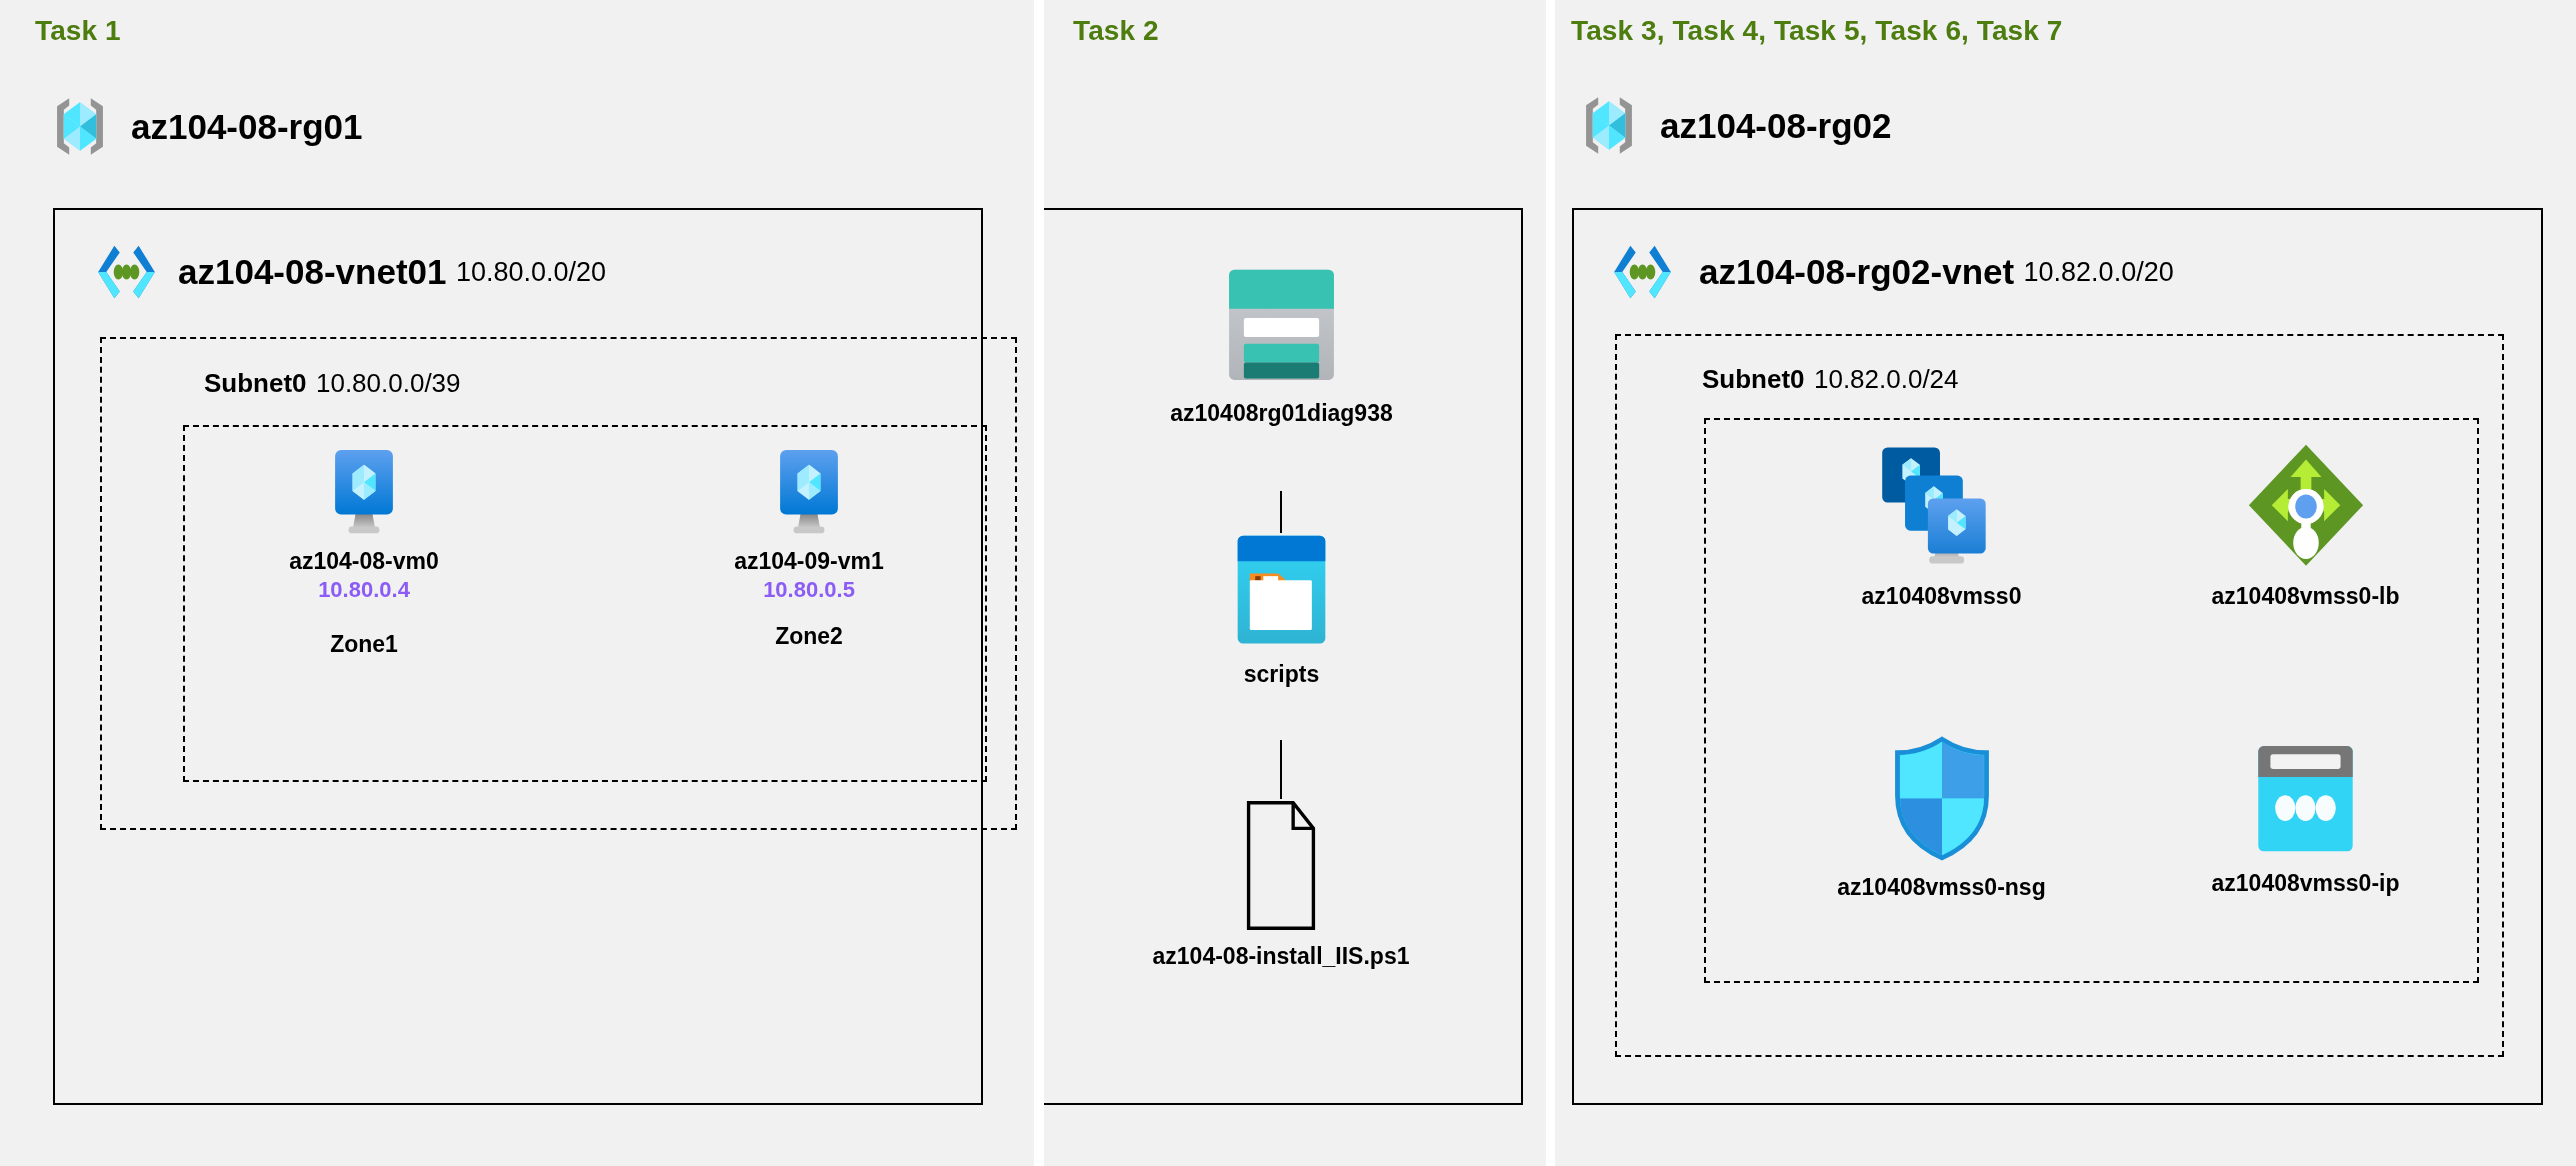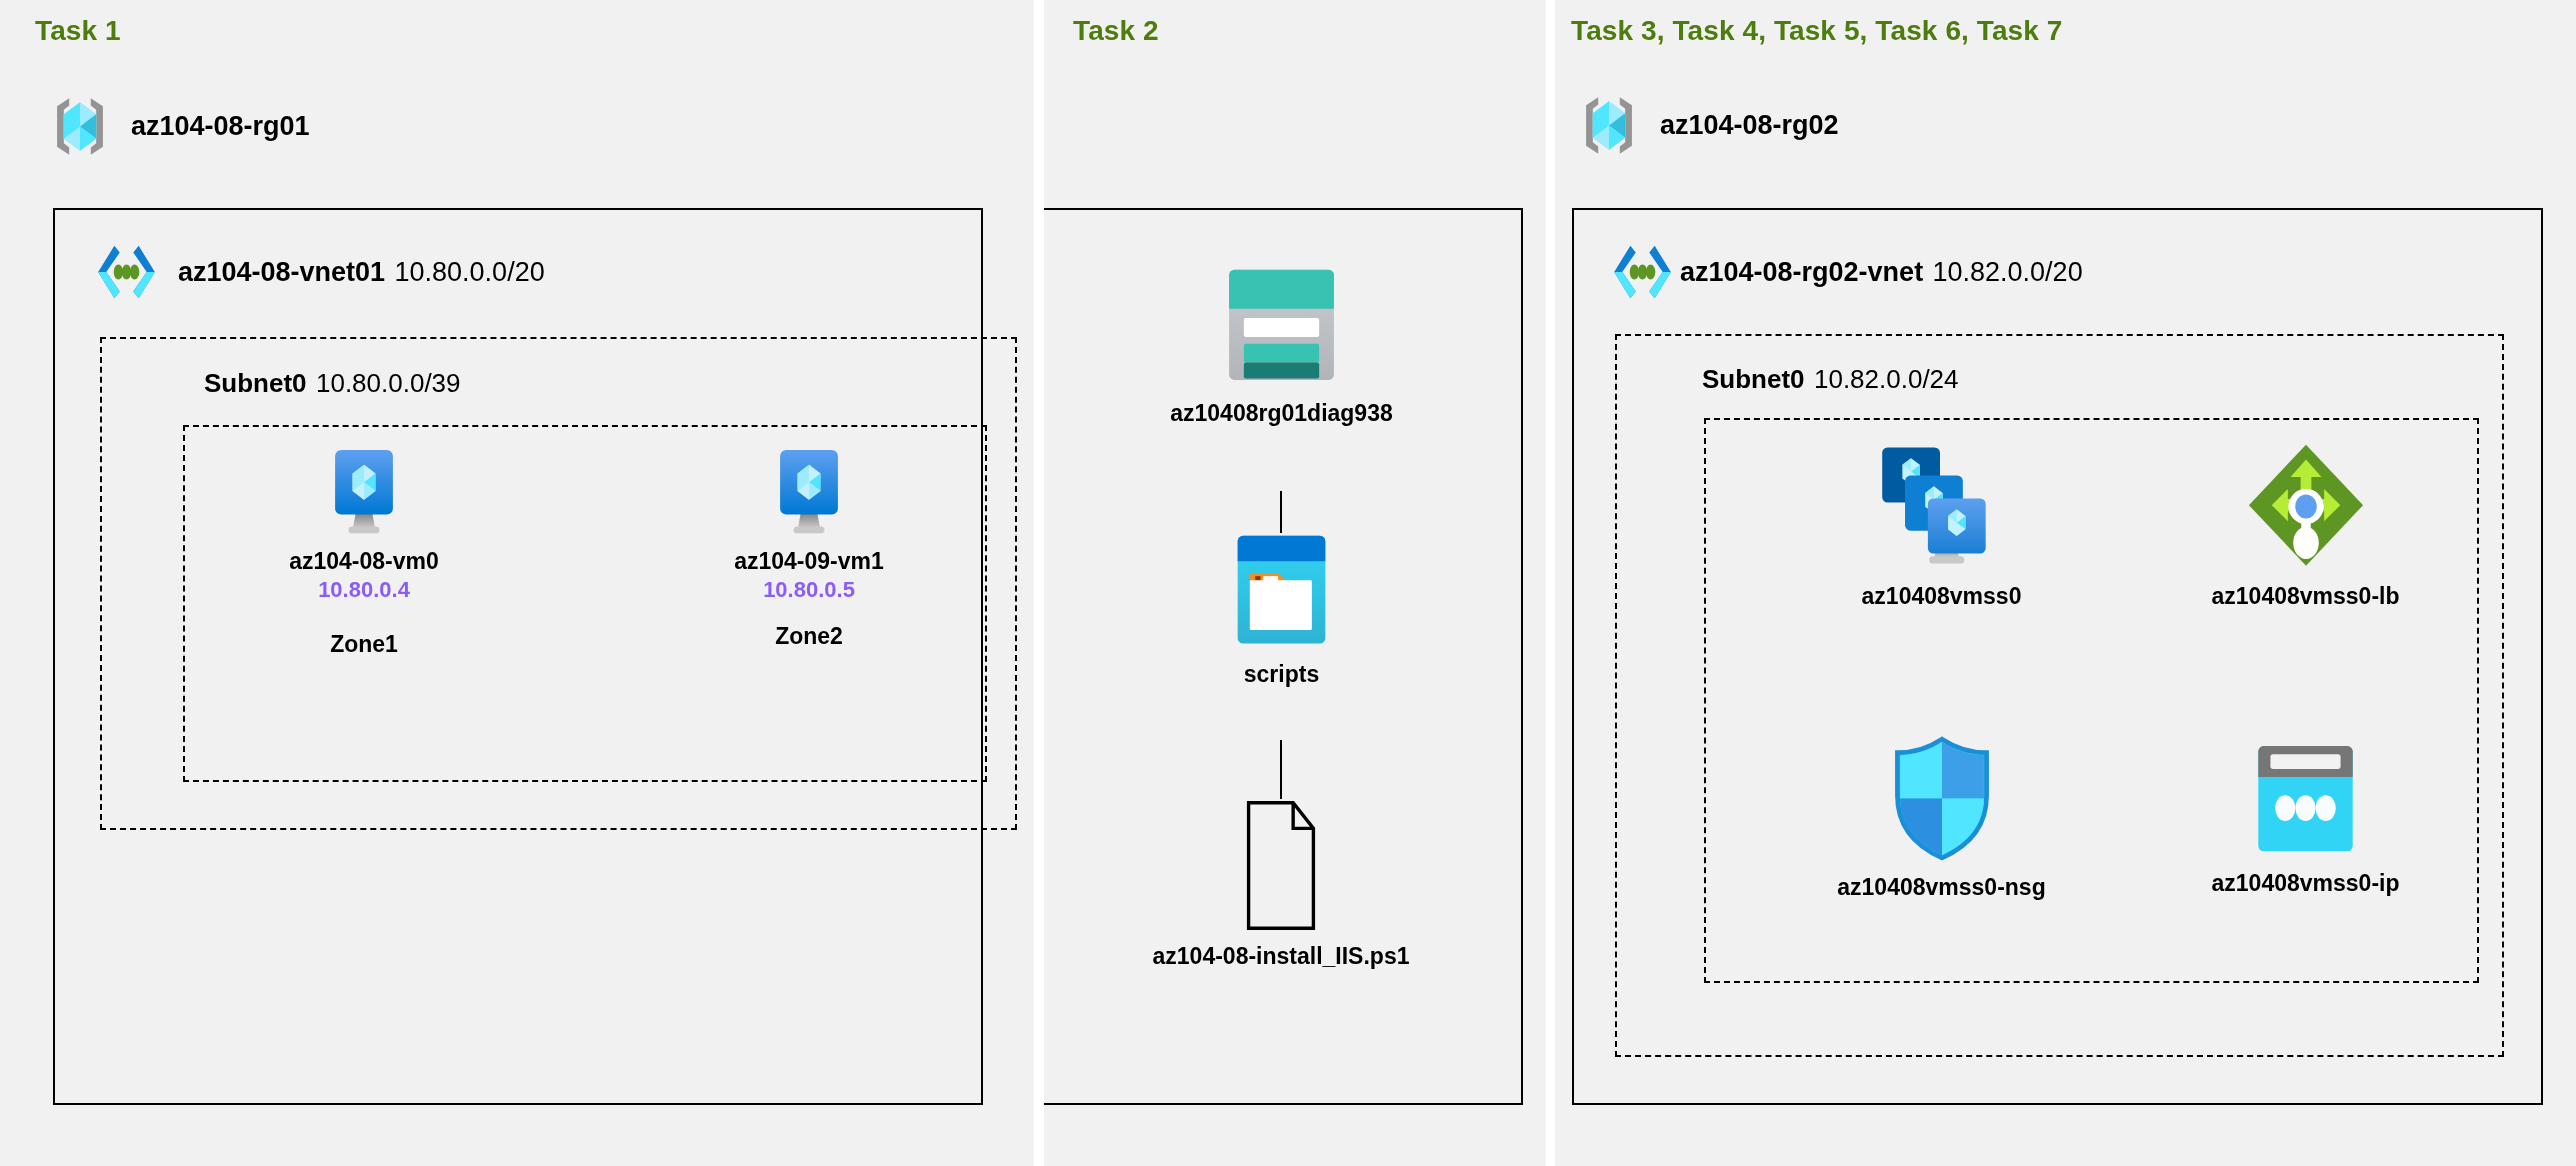--- a/index.html
+++ b/index.html
@@ -9,21 +9,21 @@
     -webkit-font-smoothing:antialiased;
   }
   .panel{position:absolute;background:#f1f1f1;}
   .task-title{
     position:absolute;color:#4d7c0f;font-weight:bold;
     font-size:28px;letter-spacing:0.1px;white-space:nowrap;
   }
   .solid-box{position:absolute;border:2.7px solid #000;background:transparent;box-sizing:border-box;}
   .dashed-box{position:absolute;border:2.7px dashed #000;background:transparent;box-sizing:border-box;}
   .hdr-row{position:absolute;display:flex;align-items:center;white-space:nowrap;}
-  .hdr-name{font-size:27px;font-weight:bold;color:#000;}
+  .hdr-name{font-size:35px;font-weight:bold;color:#000;}
   .hdr-cidr{font-size:27px;font-weight:normal;color:#000;margin-left:9.4px;}
   .sub-name{font-size:26px;font-weight:bold;color:#000;text-align:center;}
   .sub-cidr{font-size:26px;font-weight:normal;color:#000;margin-left:9.4px;}
   .node{position:absolute;display:flex;flex-direction:column;align-items:center;text-align:center;}
   .node-label{font-size:23px;font-weight:bold;color:#000;white-space:nowrap;margin-top:10.8px;line-height:1.25;}
   .node-sub{font-size:22px;font-weight:bold;color:#8b5cf6;white-space:nowrap;line-height:1.3;}
   .node-zone{font-size:23px;font-weight:bold;color:#000;white-space:nowrap;}
   .connector{position:absolute;width:2px;background:#000;}
   svg{display:block;}
 </style>
@@ -225,21 +225,21 @@
     <svg width="65" height="58" viewBox="0 0 96 86">
       <path d="M30 4 L38 14 L18 43 L38 72 L30 82 L6 43 Z" fill="#0f7fd4"></path>
       <path d="M18 43 L38 72 L30 82 L6 43 Z" fill="#50e6ff"></path>
       <path d="M66 4 L58 14 L78 43 L58 72 L66 82 L90 43 Z" fill="#0f7fd4"></path>
       <path d="M78 43 L58 72 L66 82 L90 43 Z" fill="#50e6ff"></path>
       <ellipse cx="36" cy="43" rx="7" ry="11" fill="#5e9624"></ellipse>
       <ellipse cx="48" cy="43" rx="7" ry="11" fill="#5e9624"></ellipse>
       <ellipse cx="60" cy="43" rx="7" ry="11" fill="#5e9624"></ellipse>
     </svg>
   </span>
-  <span class="hdr-name" style="margin-left:5px;">az104-08-rg02-vnet</span>
+  <span class="hdr-name" style="margin-left:24px;">az104-08-rg02-vnet</span>
   <span class="hdr-cidr">10.82.0.0/20</span>
 </div>
 
 <div class="dashed-box" style="left:1615px;top:334px;width:889px;height:723px;"></div>
 
 <div class="hdr-row" style="left:1702px;top:364px;">
   <span class="sub-name">Subnet0</span>
   <span class="sub-cidr">10.82.0.0/24</span>
 </div>
 

